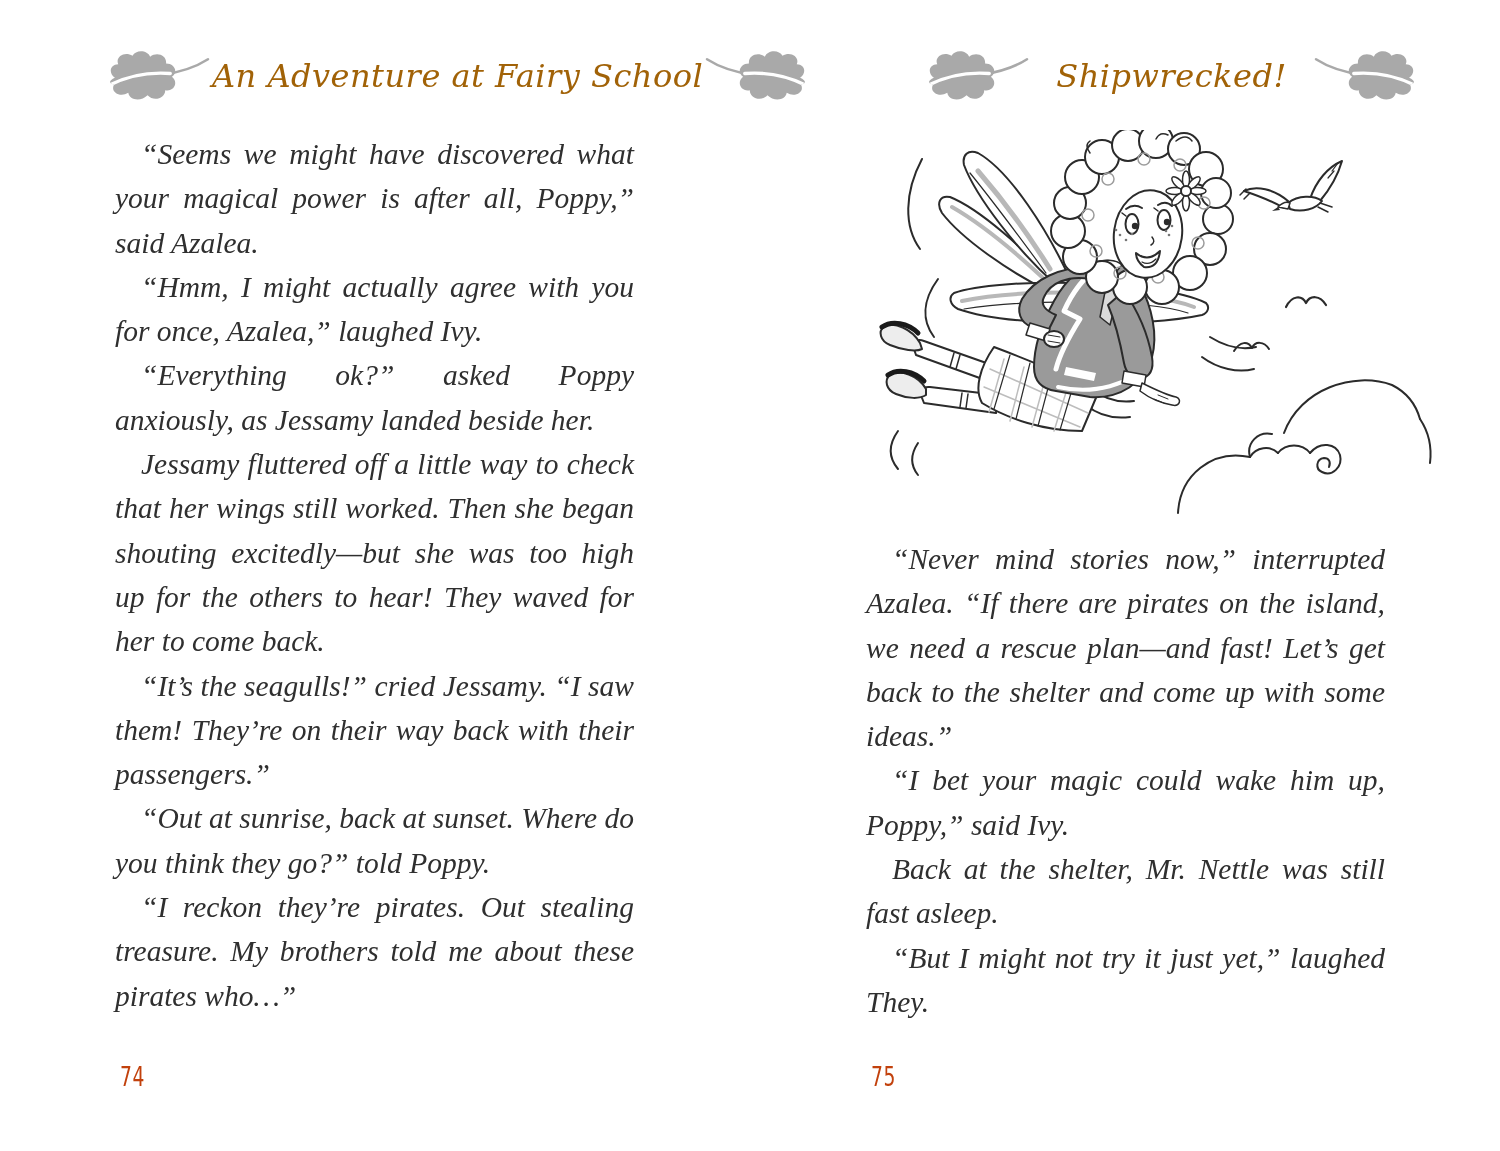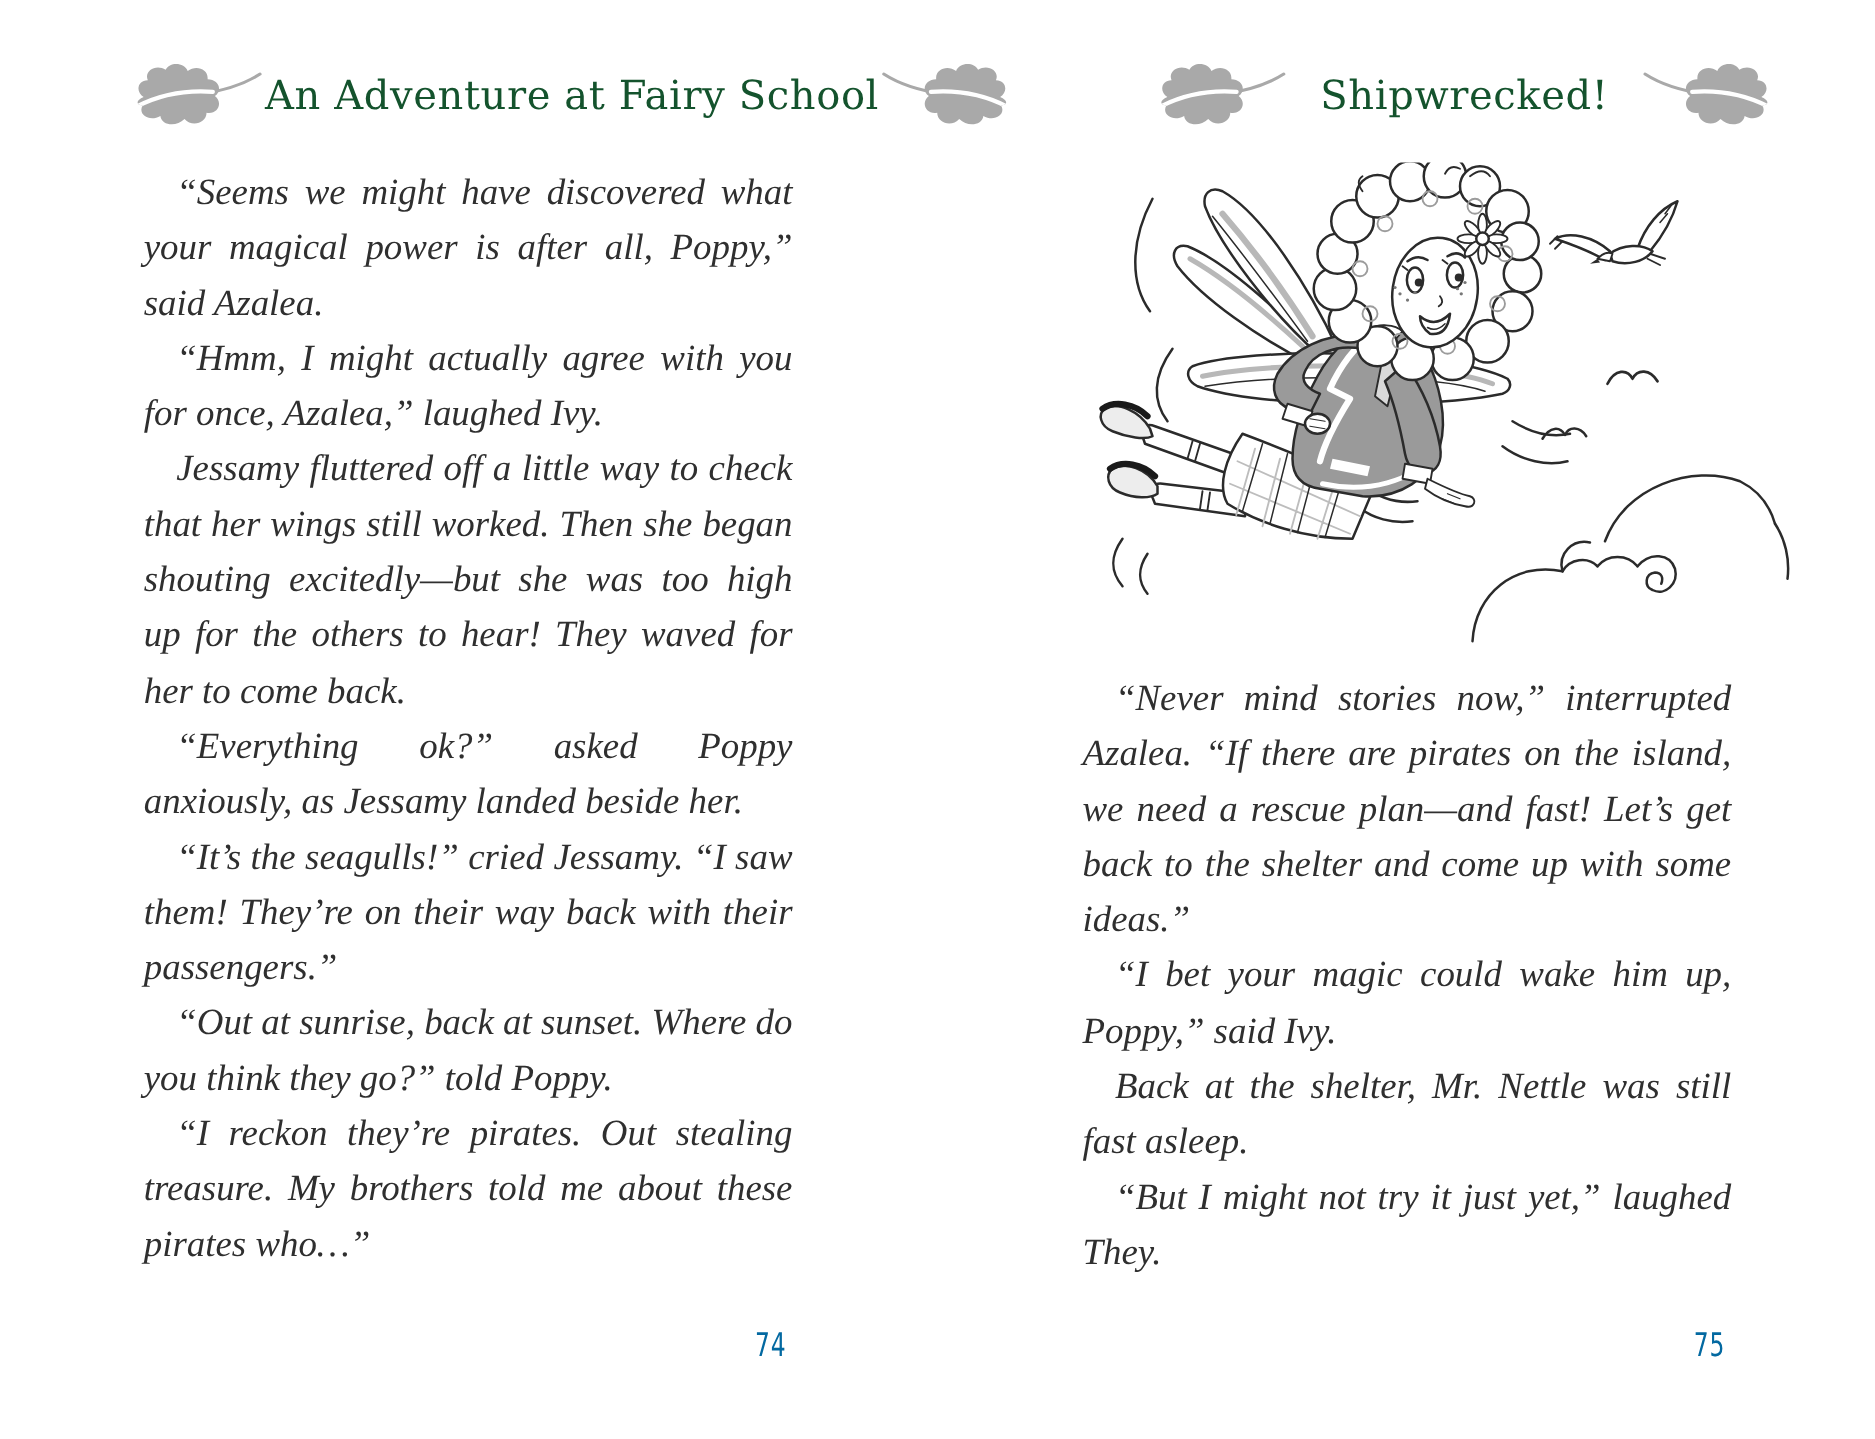--- a/index.html
+++ b/index.html
@@ -1,34 +1,34 @@
 <!DOCTYPE html>
 <html><head>
 <meta charset="utf-8">
 <style>
   html,body{margin:0;padding:0;background:#fff;}
   .spread{position:relative;width:1500px;height:1151px;background:#ffffff;overflow:hidden;
           font-family:"Liberation Serif",serif;color:#2f2f2f;}
   .page-header{position:absolute;display:flex;align-items:center;justify-content:space-between;}
   .page-header.left{left:100px;top:50px;width:542px;}
   .page-header.right{left:919px;top:50px;width:505px;}
-  .header-title{font-family:"DejaVu Serif",serif;font-weight:normal;font-size:32px;color:#14532d;
-                letter-spacing:.5px;margin:0;white-space:nowrap;}
+  .header-title{font-family:"DejaVu Serif",serif;font-weight:normal;font-size:32px;color:#a16207;
+                letter-spacing:.5px;margin:0;white-space:nowrap;font-style:italic;}
   .leaf{width:112px;height:52px;flex:0 0 auto;}
   .leaf svg{display:block;width:100%;height:100%;}
   .leaf.flip svg{transform:scaleX(-1);}
   .text-block{position:absolute;width:519px;font-size:29.5px;line-height:44.3px;
               text-align:justify;font-style:italic;}
   .text-block.left{left:115px;top:132px;}
   .text-block.right{left:866px;top:537px;}
   .text-block p{margin:0;text-indent:26px;}
   .illustration{position:absolute;left:858px;top:130px;width:624px;height:402px;}
   .illustration svg{display:block;width:100%;height:100%;}
-  .page-number{position:absolute;top:1062px;width:519px;text-align:right;
-               font-family:"DejaVu Sans",sans-serif;font-size:26px;color:#0369a1;}
+  .page-number{position:absolute;top:1062px;width:519px;text-align:left;
+               font-family:"DejaVu Sans",sans-serif;font-size:26px;color:#c2410c;}
   .page-number span{display:inline-block;transform:scaleX(.72);letter-spacing:1px;}
   .page-number.left{left:115px;}
   .page-number.right{left:866px;}
 </style>
 </head>
 <body>
 
 <div class="spread">
 
   <svg width="0" height="0" style="position:absolute" aria-hidden="true">
@@ -55,22 +55,22 @@
       <span class="leaf flip">
         <svg viewBox="0 0 130 62">
             <use href="#oakleaf"></use>
           </svg>
       </span>
     </header>
 
     <div class="text-block left">
       <p>“Seems we might have discovered what your magical power is after all, Poppy,” said Azalea.</p>
       <p>“Hmm, I might actually agree with you for once, Azalea,” laughed Ivy.</p>
+      <p>“Everything ok?” asked Poppy anxiously, as Jessamy landed beside her.</p>
       <p>Jessamy fluttered off a little way to check that her wings still worked. Then she began shouting excitedly—but she was too high up for the others to hear! They waved for her to come back.</p>
-      <p>“Everything ok?” asked Poppy anxiously, as Jessamy landed beside her.</p>
       <p>“It’s the seagulls!” cried Jessamy. “I saw them! They’re on their way back with their passengers.”</p>
       <p>“Out at sunrise, back at sunset. Where do you think they go?” told Poppy.</p>
       <p>“I reckon they’re pirates. Out stealing treasure. My brothers told me about these pirates who…”</p>
     </div>
 
     <div class="page-number left">
       <span>74</span>
     </div>
   </section>
 

